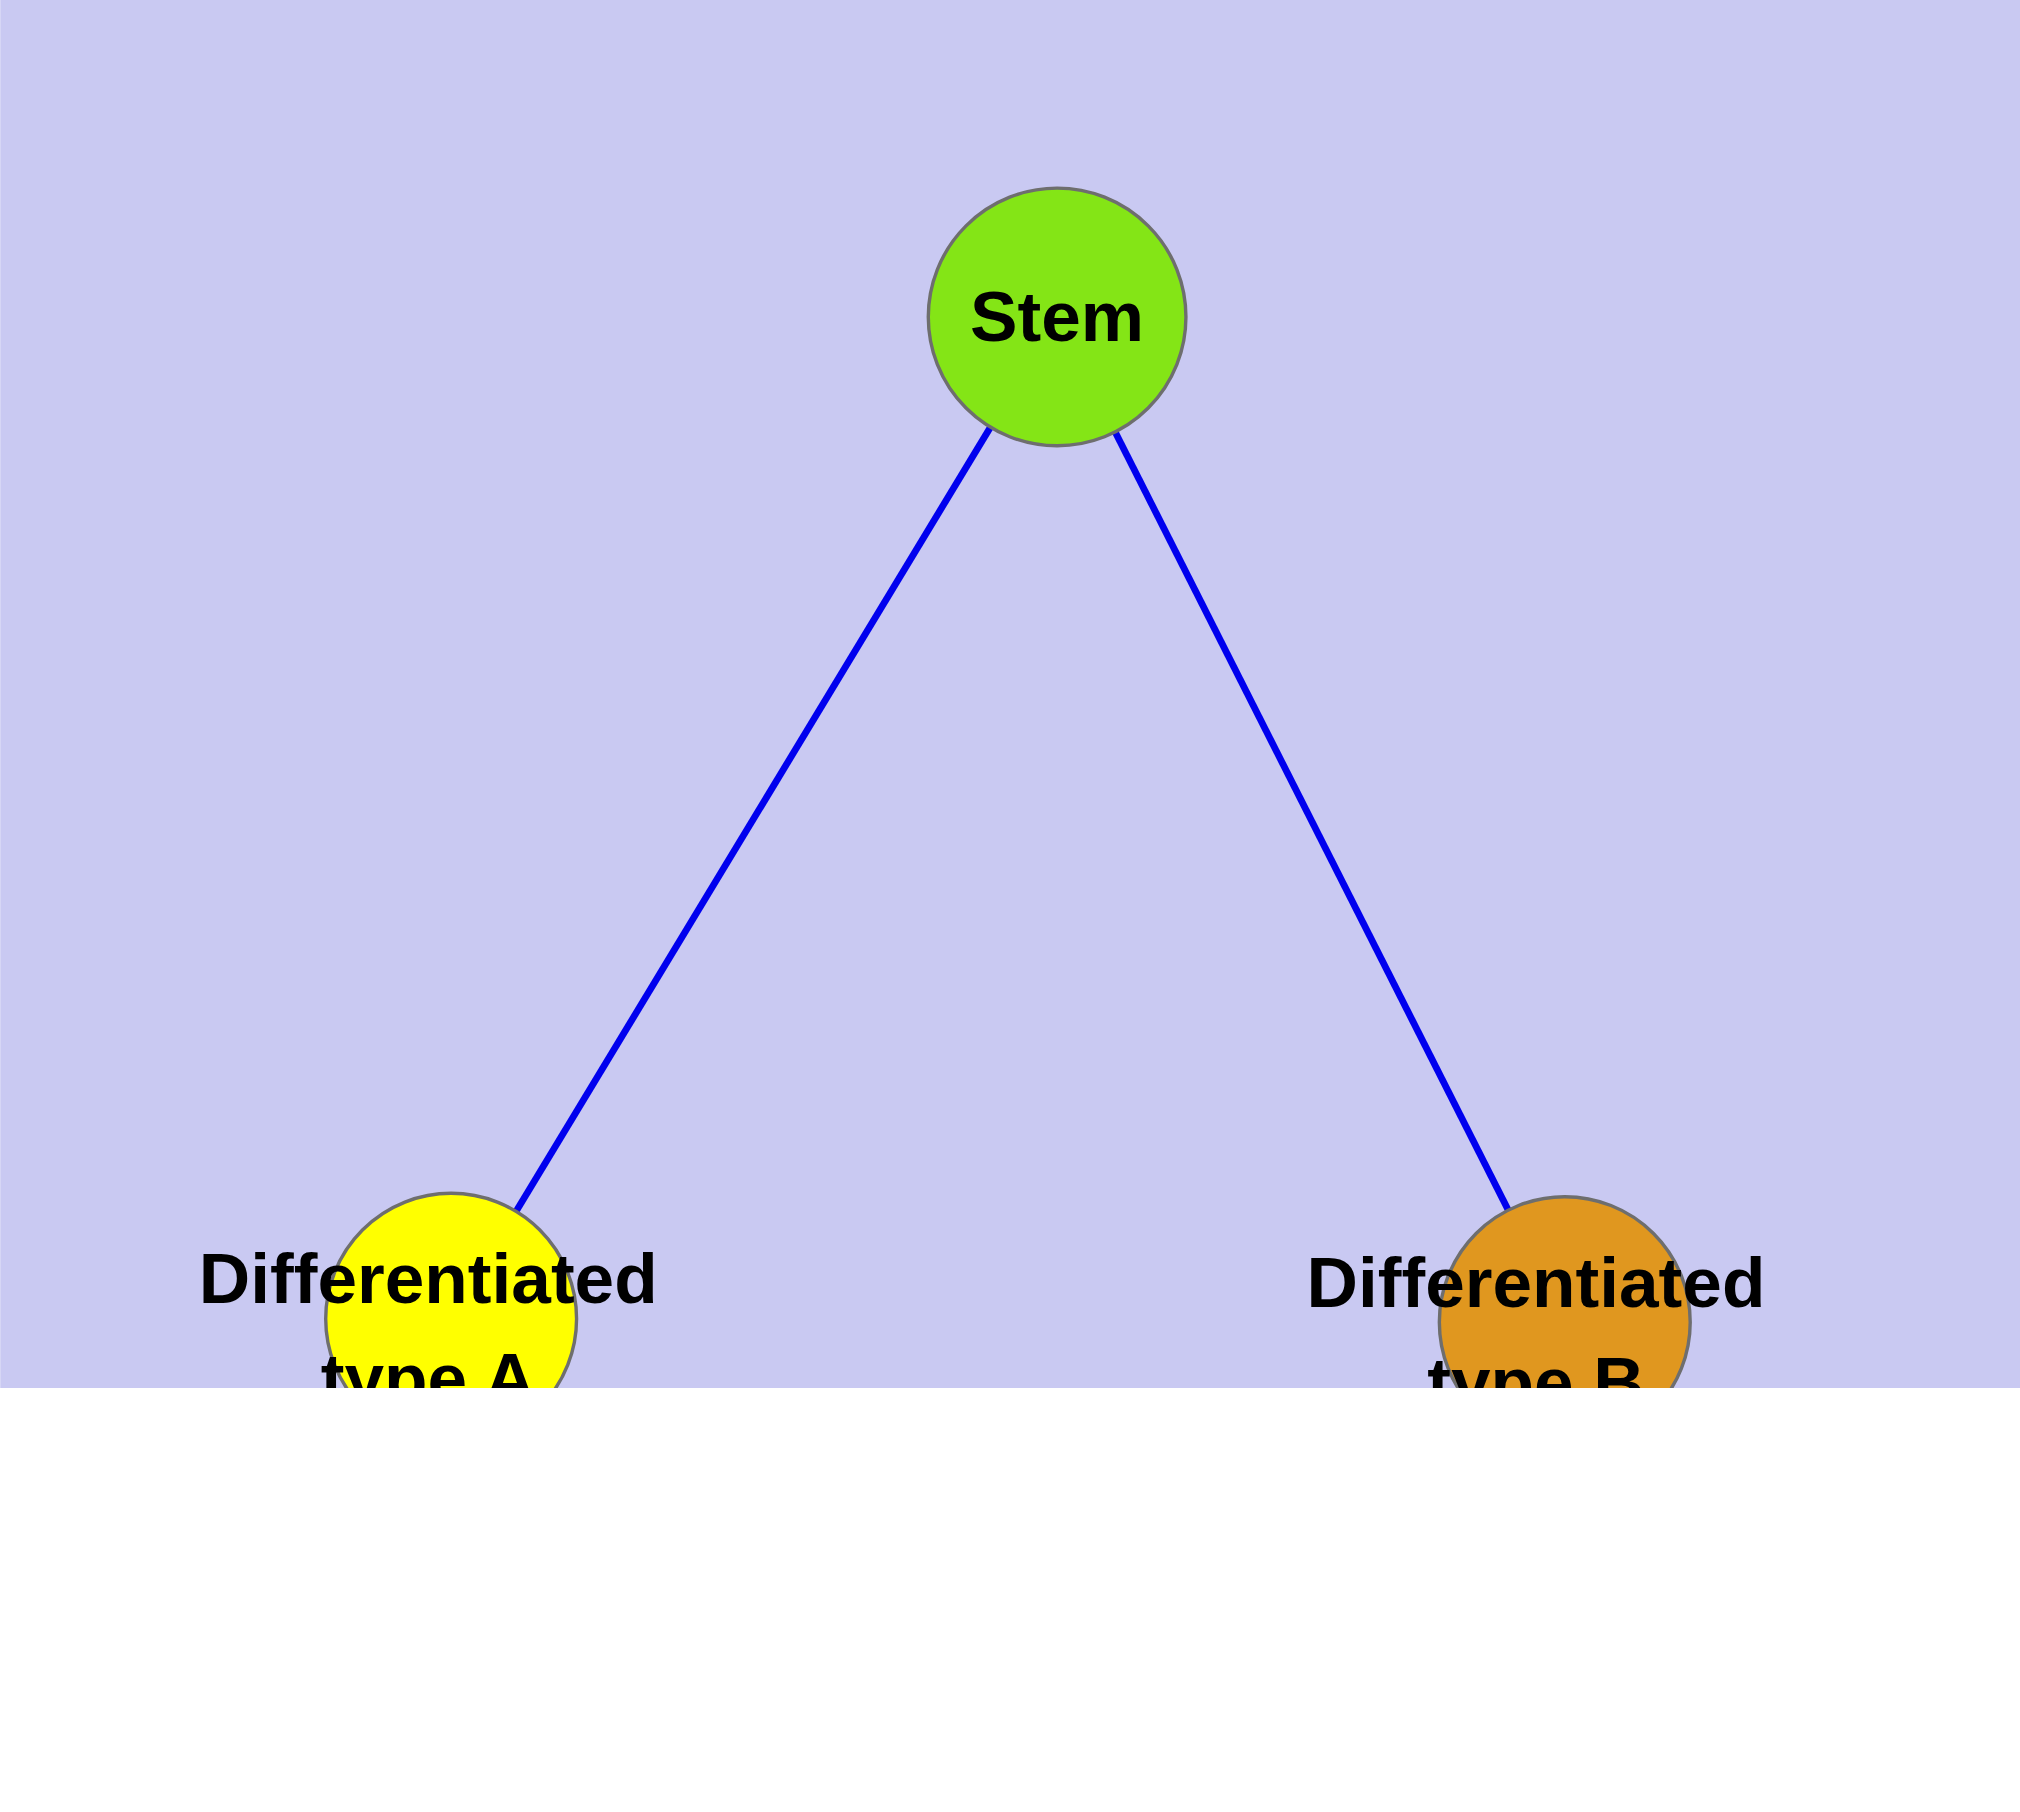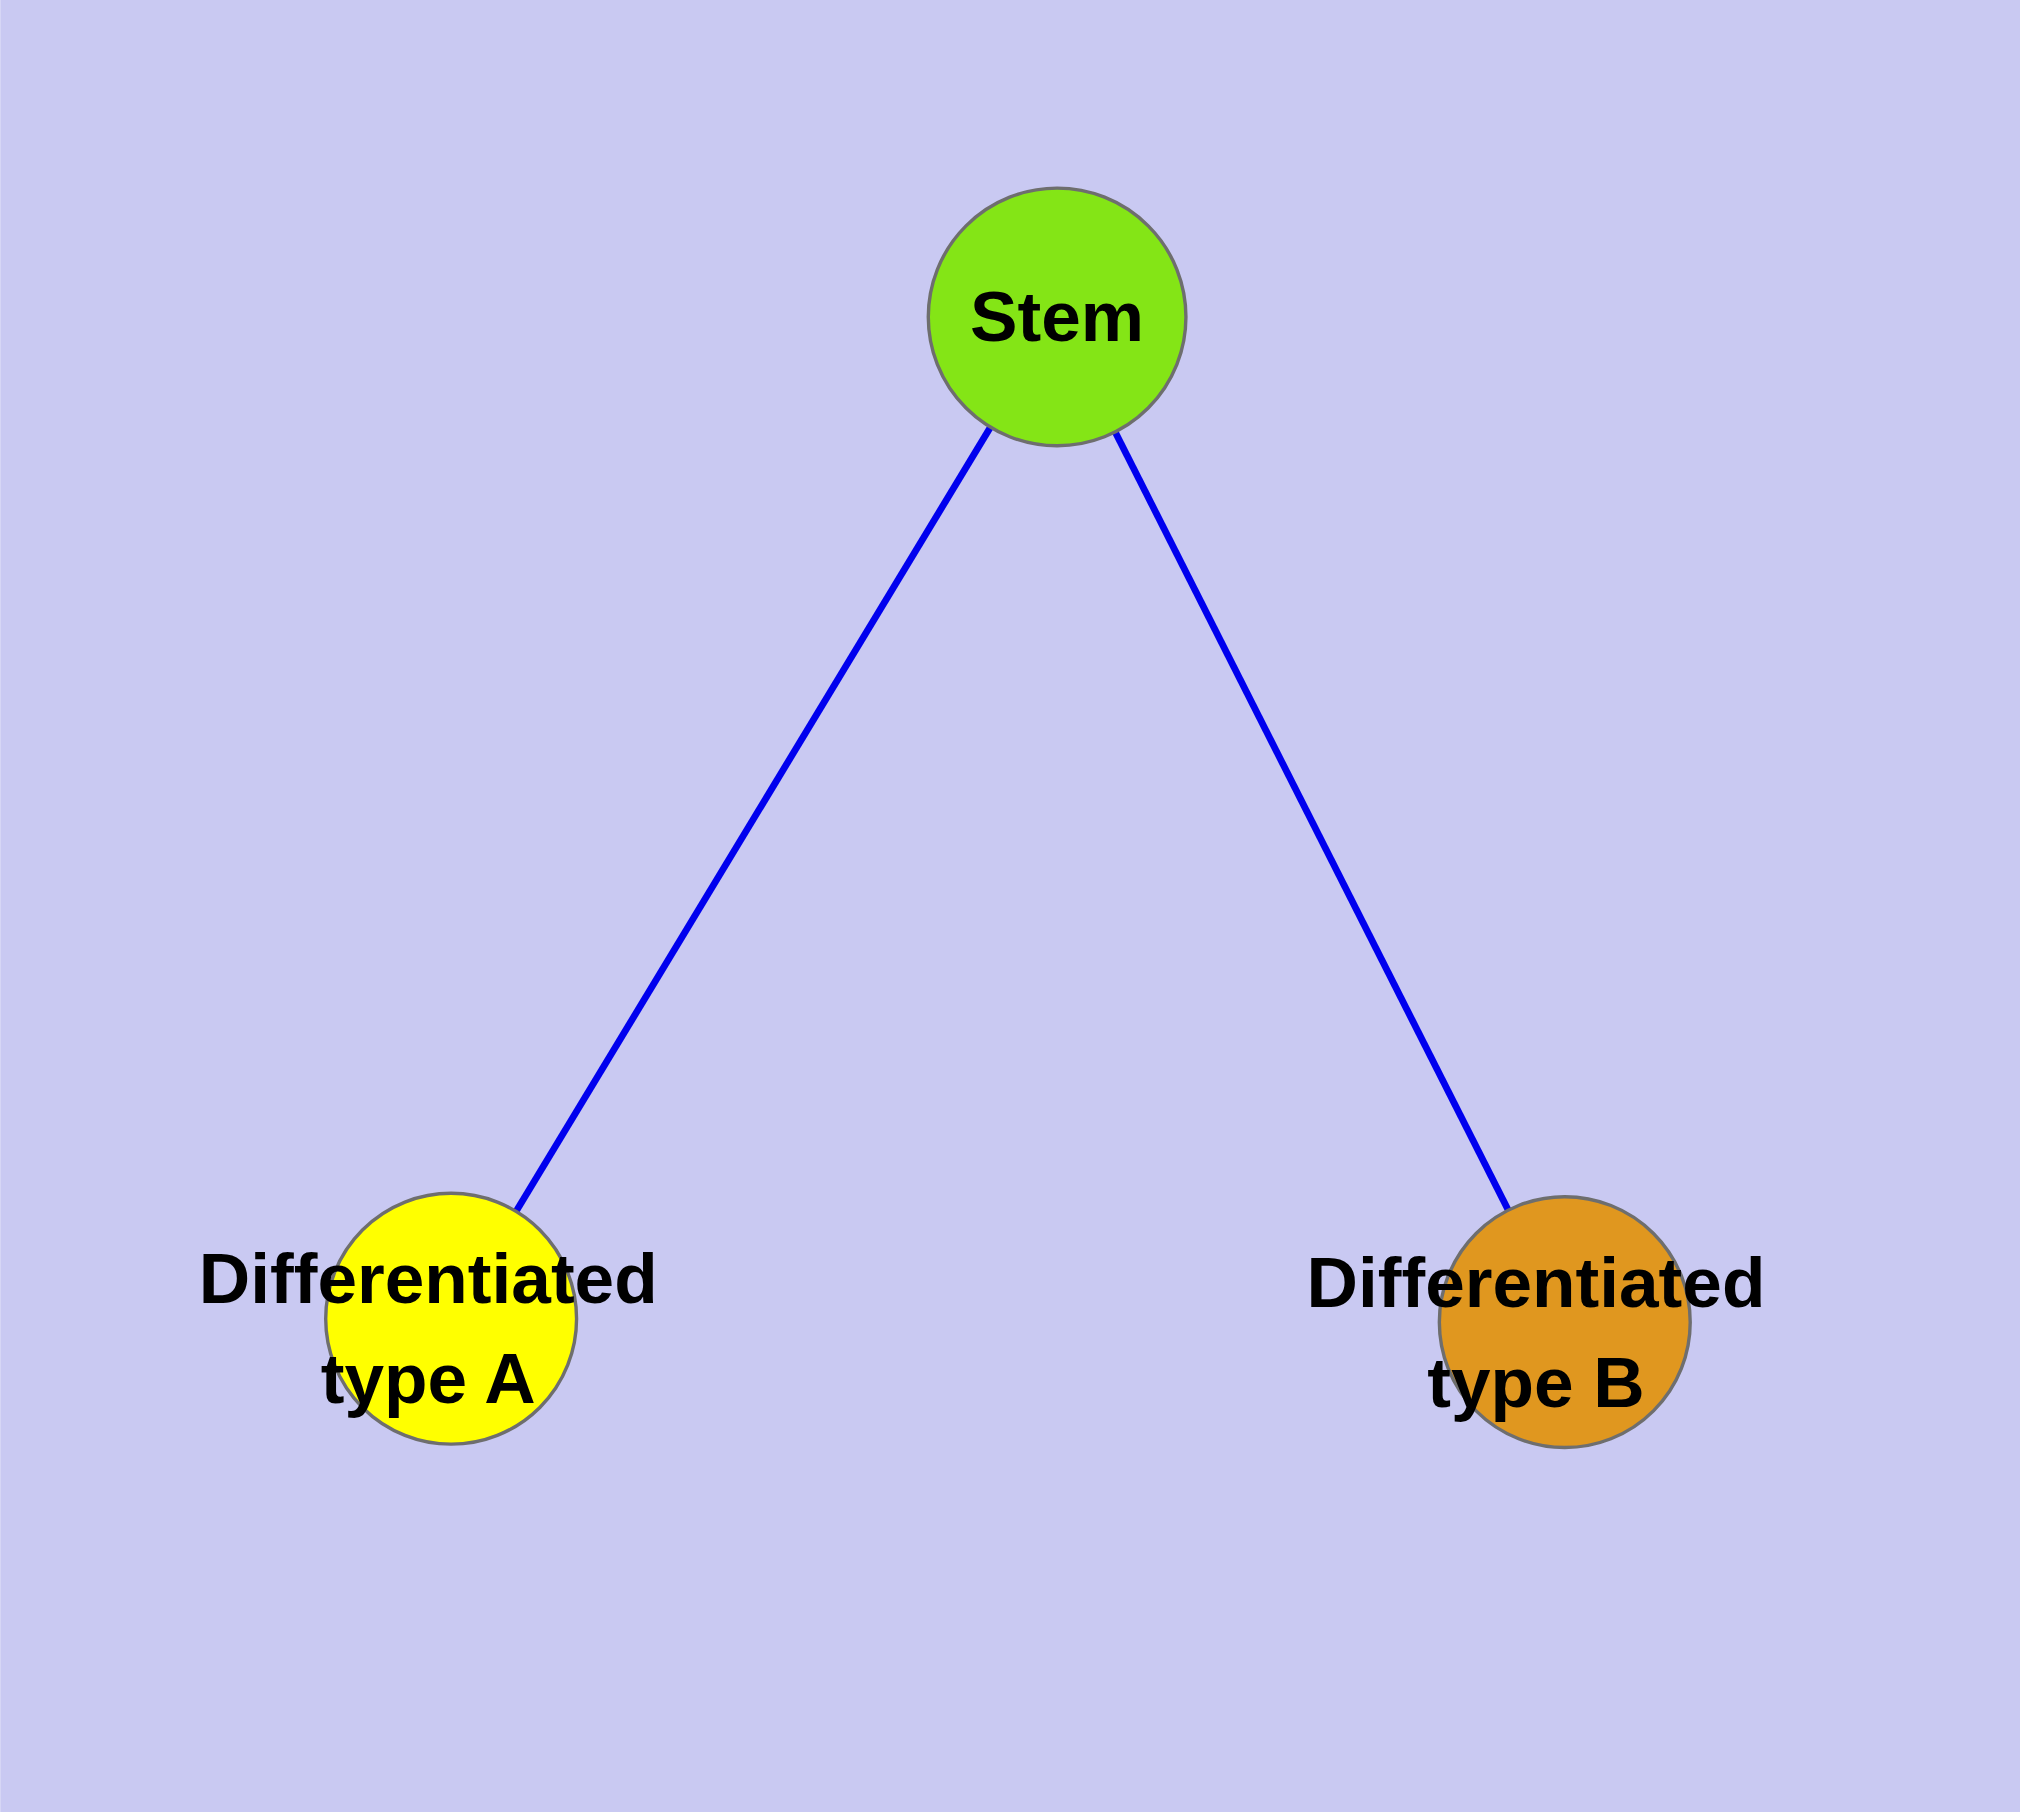--- a/index.html
+++ b/index.html
@@ -2,21 +2,21 @@
 <html style="font-size:13.6px"><head>
 <meta charset="utf-8">
 <style>
   html, body {
     margin: 0;
     padding: 0;
     background: #ffffff;
   }
   .canvas-wrap {
     width: 2021px;
-    height: 1812px;
+    height: 1388px;
     overflow: hidden;
   }
   svg {
     display: block;
     width: 2021px;
     height: 1812px;
   }
   .node {
     stroke: #6e6e6e;
     stroke-width: 4;

